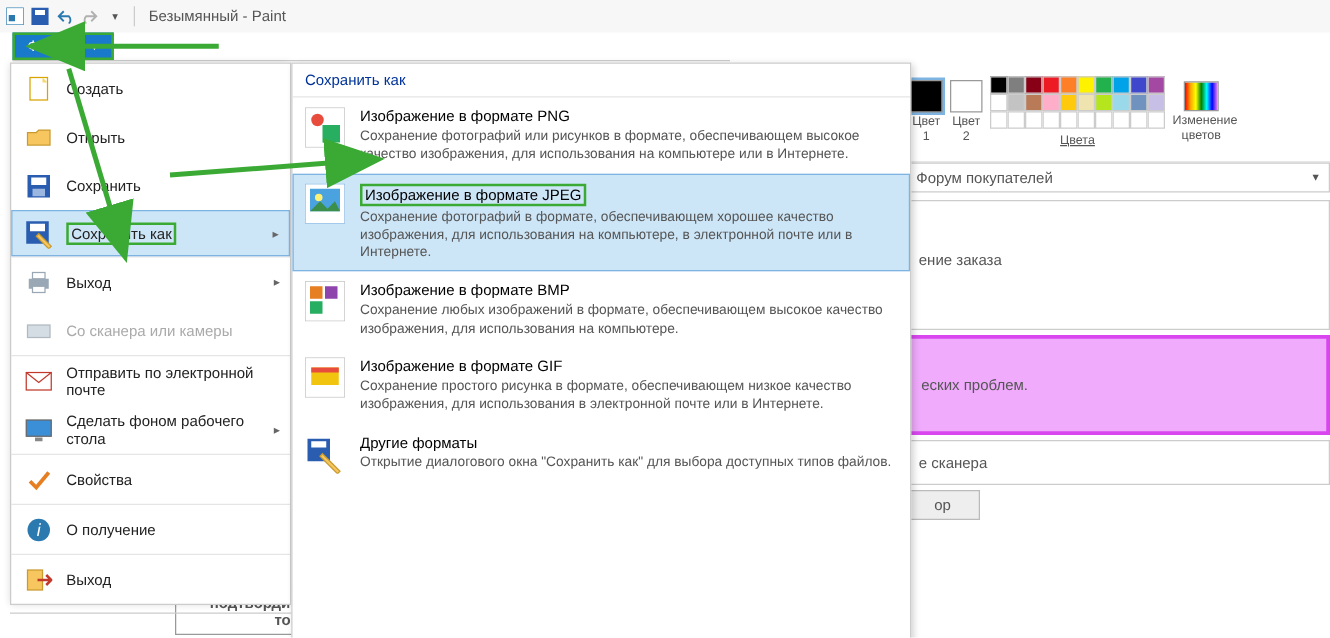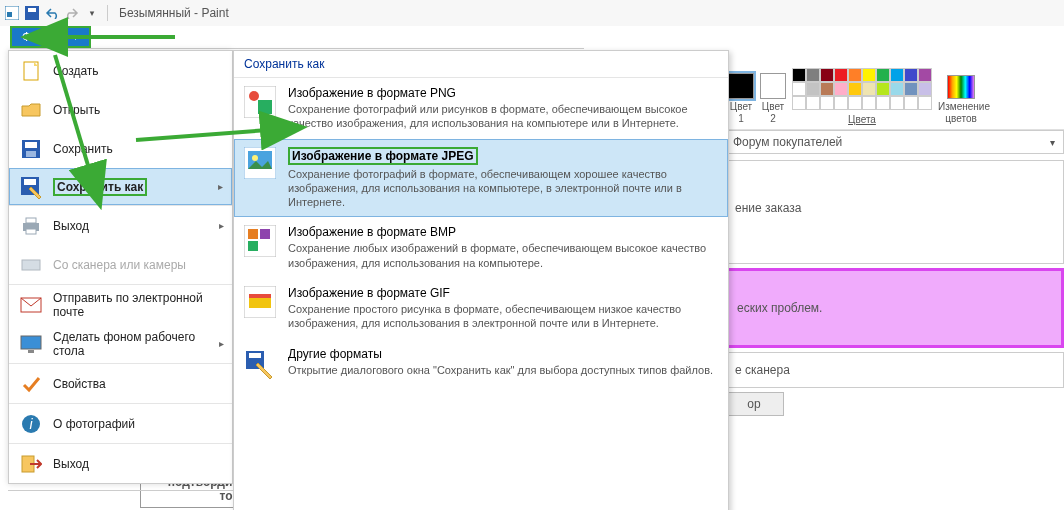--- a/index.html
+++ b/index.html
@@ -27,24 +27,24 @@
   .menu-item.hovered { background: #cde6f7; border: 1px solid #7eb4e1; height: 37px; padding: 0 9px; }
 
   
   .submenu { position: absolute; top: 50px; left: 233px; width: 496px; background: #fff; border: 1px solid #ccc; box-shadow: 2px 2px 6px rgba(0,0,0,0.2); z-index: 25; padding-bottom: 140px; }
   .submenu-title { padding: 6px 10px; color: #003399; font-size: 12px; border-bottom: 1px solid #e5e5e5; }
   .sub-item { display: flex; align-items: flex-start; padding: 8px 10px; gap: 12px; cursor: default; }
   .sub-item.hovered { background: #cde6f7; border: 1px solid #7eb4e1; padding: 7px 9px; }
   .sub-icon { width: 32px; height: 32px; flex-shrink: 0; display:flex; align-items:center; justify-content:center; }
   .sub-text .t { font-size: 12px; color: #000; margin-bottom: 2px; display:inline-block; }
   .sub-text .d { font-size: 11px; color: #555; line-height: 1.3; }
-  .green-box { border: 2px solid #3BAA35; padding: 0 2px; font-weight: bold; }
-
-  
-  .ribbon-right { position: absolute; top: 50px; right: 0; width: 340px; height: 80px; display: flex; align-items: flex-end; padding: 4px; gap: 6px; border-bottom:1px solid #e0e0e0; }
+  .green-box { border: 2px solid #3BAA35; padding: 0 2px; }
+
+  
+  .ribbon-right { position: absolute; top: 50px; right: 0; width: 340px; height: 80px; display: flex; align-items: center; padding: 4px; gap: 6px; border-bottom:1px solid #e0e0e0; }
   .big-swatch { width: 26px; height: 26px; border: 1px solid #999; }
   .big-swatch.sel { outline: 2px solid #7eb4e1; }
   .color-col { text-align:center; font-size:10px; color:#555; }
   .color-col .lbl { margin-top:2px; line-height:1.2; }
   .palette { display:flex; flex-direction:column; }
   .pal-row { display:flex; }
   .sw { width: 14px; height: 14px; border: 1px solid #ccc; margin:0; }
   .pal-label { text-align:center; font-size:10px; color:#555; margin-top:4px;text-decoration:underline; }
   .edit-colors { width:46px; text-align:center; font-size:10px; color:#555; line-height:1.2; }
   .ec-icon { width:28px; height:24px; margin:0 auto 2px; background:linear-gradient(90deg,red,orange,yellow,green,cyan,blue,violet); border:1px solid #999; }
@@ -189,21 +189,21 @@
     <span class="menu-label">Свойства</span>
   </div>
   <div class="menu-sep"></div>
   <div class="menu-item">
     <span class="menu-icon">
         <svg width="20" height="20">
           <circle cx="10" cy="10" r="9" fill="#2a7ab0"></circle>
           <text x="10" y="15" font-size="14" fill="#fff" text-anchor="middle" font-family="Georgia" font-style="italic">i</text>
         </svg>
       </span>
-    <span class="menu-label">О фотографий</span>
+    <span class="menu-label">О получение</span>
   </div>
   <div class="menu-sep"></div>
   <div class="menu-item">
     <span class="menu-icon">
         <svg width="22" height="20">
           <rect x="2" y="2" width="12" height="16" fill="#f7c65f" stroke="#c89b2f"></rect>
           <path d="M10 10 H21 M17 6 L21 10 L17 14" fill="none" stroke="#c0392b" stroke-width="2"></path>
         </svg>
       </span>
     <span class="menu-label">Выход</span>

